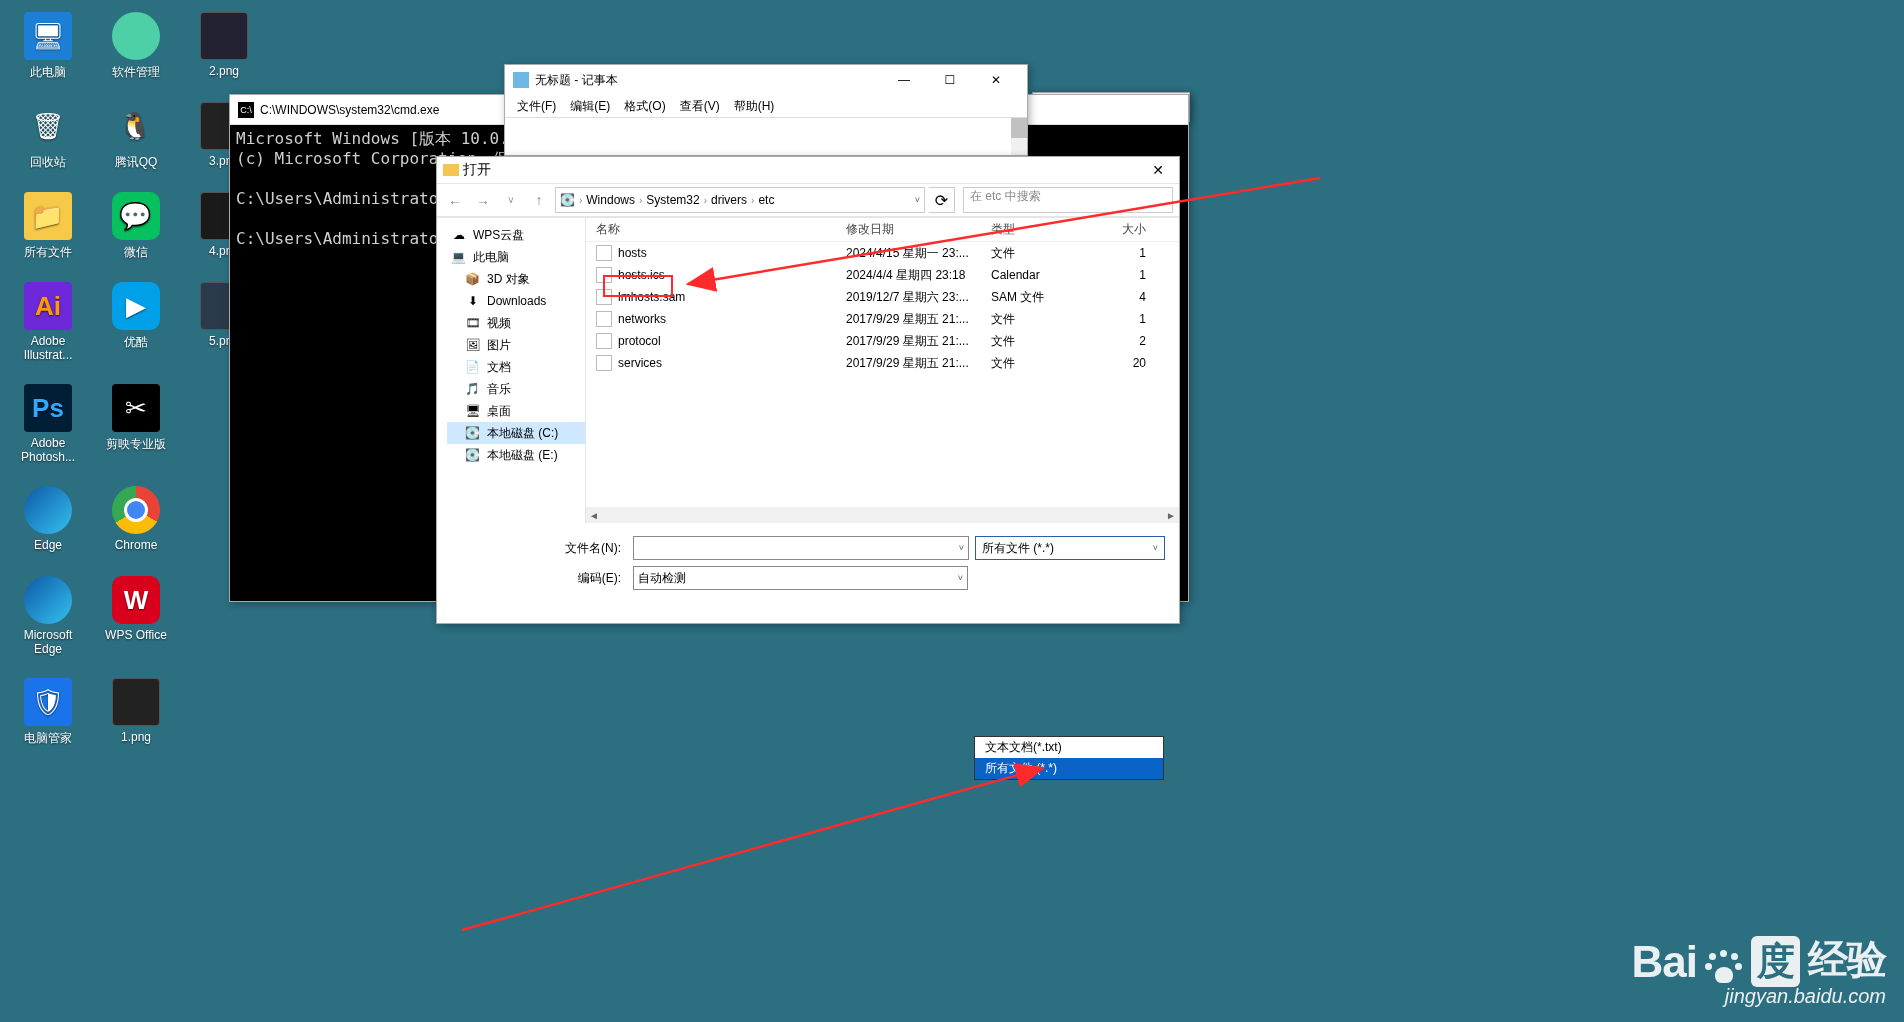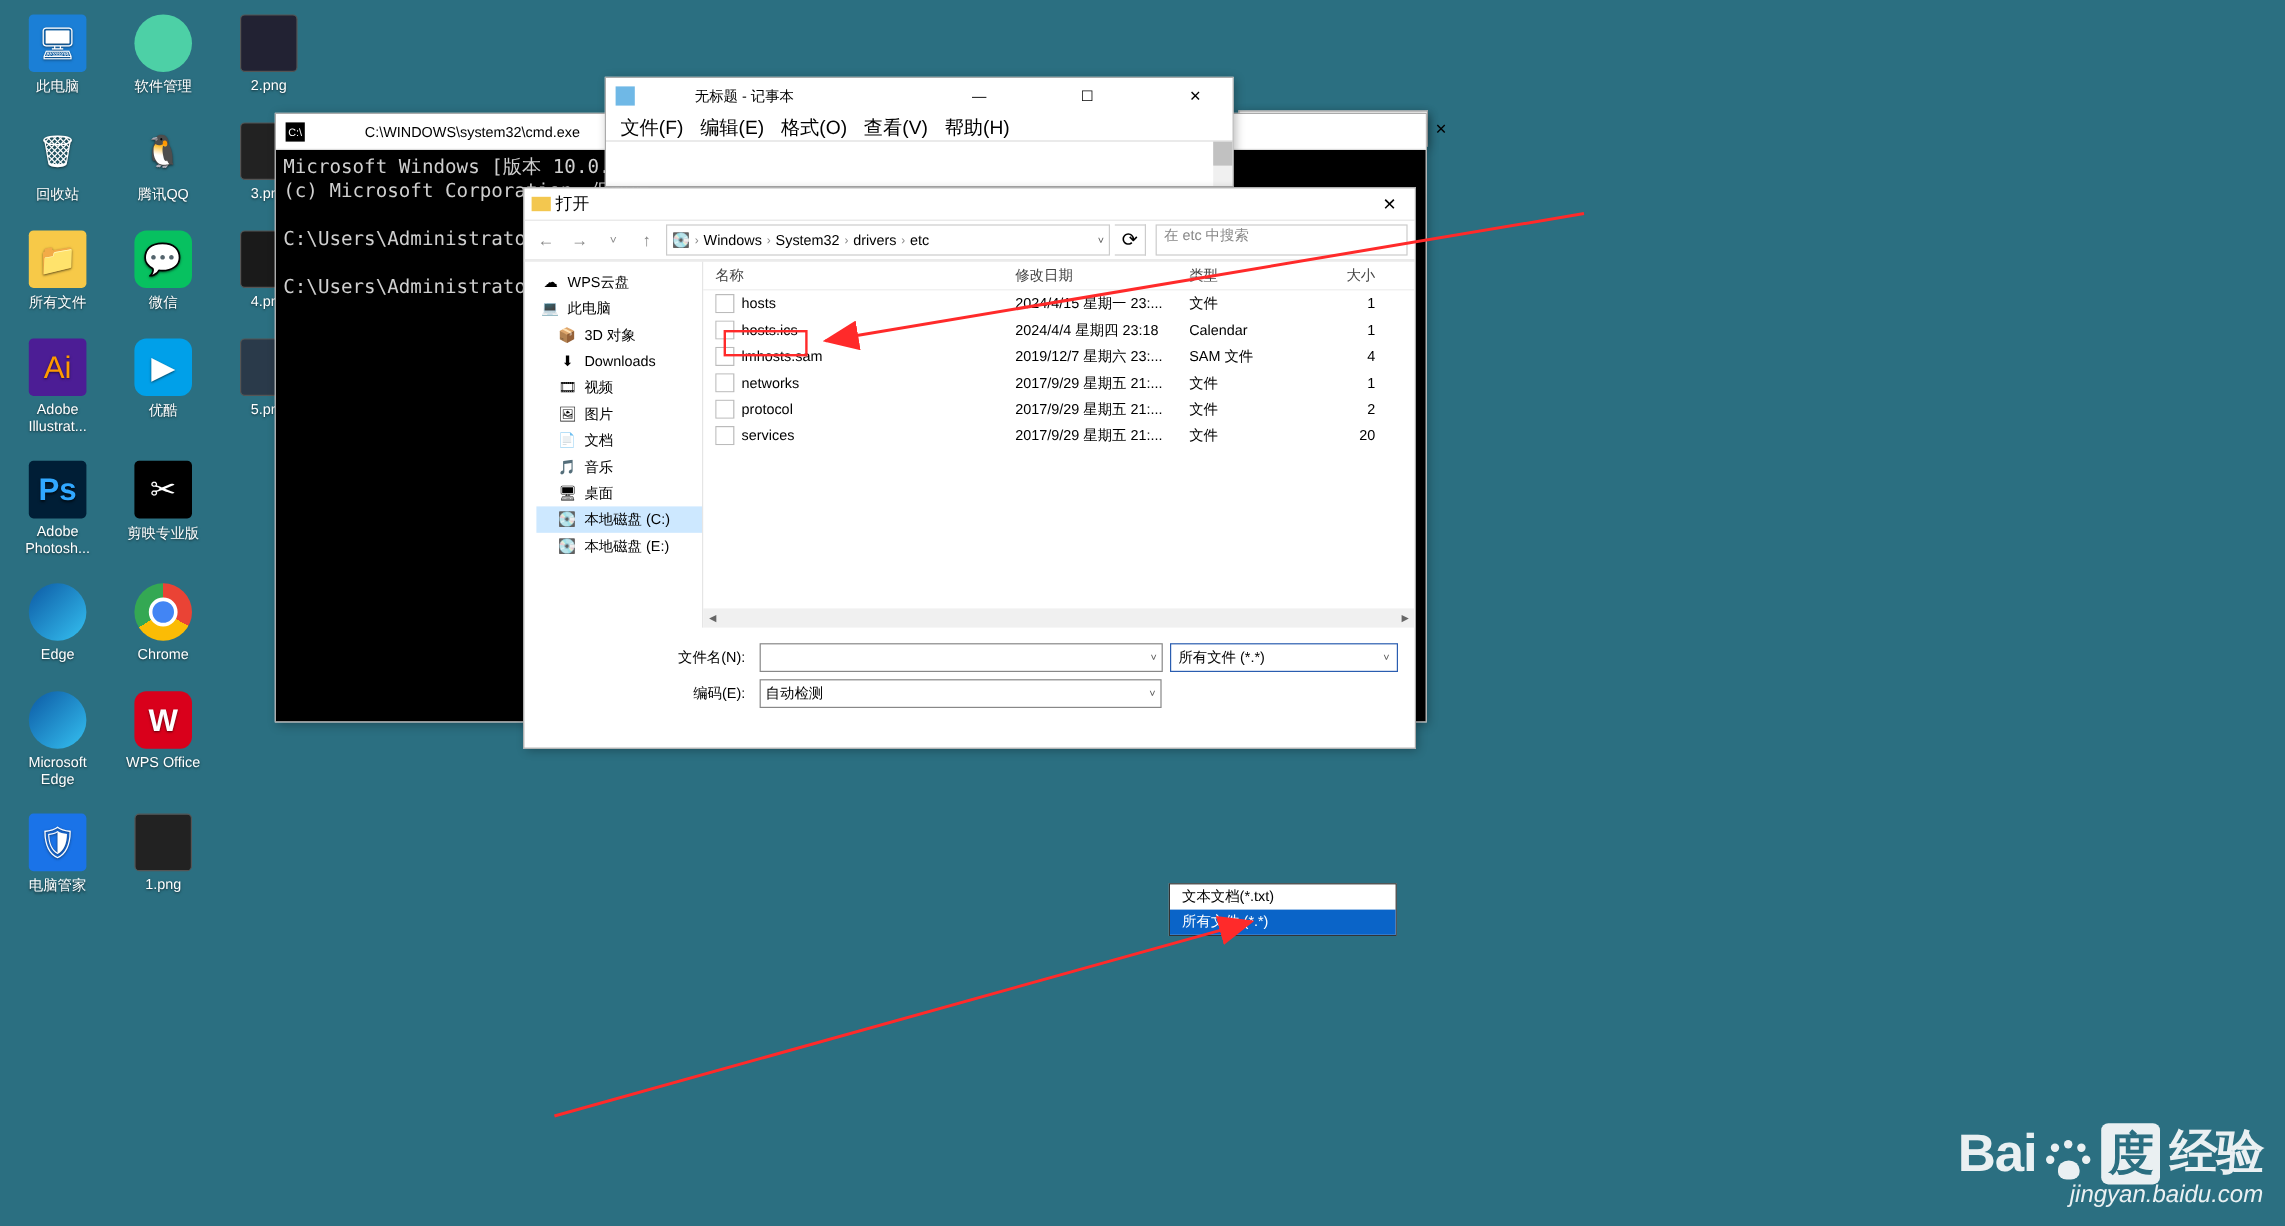--- a/index.html
+++ b/index.html
@@ -5,32 +5,32 @@
   * { box-sizing: border-box; font-family: "Microsoft YaHei", "Segoe UI", sans-serif; }
   body { margin:0; width:1904px; height:1022px; background:#2b6f81; position:relative; overflow:hidden; }
 
   
   .desktop { position:absolute; top:0; left:0; width:100%; height:100%; }
   .d-icon { position:absolute; width:72px; text-align:center; color:#fff; font-size:12px; text-shadow:0 1px 2px rgba(0,0,0,.6);}
   .d-icon .glyph { width:48px; height:48px; margin:0 auto 4px; border-radius:4px; display:flex; align-items:center; justify-content:center; font-size:26px; }
 
   
   .win { position:absolute; background:#fff; border:1px solid #aaa; box-shadow:2px 2px 8px rgba(0,0,0,.3);}
-  .titlebar { height:30px; display:flex; align-items:center; padding:0 8px; font-size:12px;gap:44px; }
+  .titlebar { height:30px; display:flex; align-items:center; padding:0 8px; font-size:12px; }
   .titlebar .t-icon { width:16px; height:16px; margin-right:6px; }
   .titlebar .spacer { flex:1; }
   .titlebar .wbtn { width:46px; height:30px; display:flex; align-items:center; justify-content:center; cursor:pointer;}
 
   
   .cmd-body { background:#000; color:#cfcfcf; font-family:"Consolas","NSimSun",monospace; font-size:16px; padding:4px 6px; line-height:20px; white-space:pre; height:calc(100% - 30px); }
   .cmd-title { background:#fff; border-bottom:1px solid #ddd;}
 
   
   .notepad-title { background:#fff; }
-  .menubar { height:22px; display:flex; gap:6px; padding:0 8px; font-size:16px; align-items:flex-start; background:#fff;}
+  .menubar { height:22px; display:flex; gap:6px; padding:0 8px; font-size:12px; align-items:flex-end; background:#fff;}
   .menubar span { padding:2px 4px; }
   .np-body { position:relative; border-top:1px solid #ddd; height:calc(100% - 52px); }
   .np-scroll { position:absolute; right:0; top:0; bottom:0; width:16px; background:#f0f0f0; }
   .np-scroll .thumb{ position:absolute; top:0; width:100%; height:20px; background:#c1c1c1;}
 
   
   .dlg-title { height:26px; display:flex; align-items:center; padding:0 6px; font-size:14px; }
   .dlg-title .close { margin-left:auto; width:30px; text-align:center; cursor:pointer;}
   .navbar { height:34px; display:flex; align-items:center; padding:0 6px; gap:4px; border-top:1px solid #e5e5e5; border-bottom:1px solid #e5e5e5;}
   .navbtn { width:24px; height:24px; display:flex; align-items:center; justify-content:center; color:#888; font-size:14px;}
@@ -87,21 +87,21 @@
   .chev{font-size:9px;color:#555;}
 </style>
 </head>
 <body>
 
 <div class="desktop">
 
   <div class="d-icon" style="top:12px;left:12px"><div class="glyph" style="background:#1b7fd6">🖥</div><span>此电脑</span></div>
   <div class="d-icon" style="top:102px;left:12px"><div class="glyph">🗑</div><span>回收站</span></div>
   <div class="d-icon" style="top:192px;left:12px"><div class="glyph" style="background:#f7c948">📁</div><span>所有文件</span></div>
-  <div class="d-icon" style="top:282px;left:12px"><div class="glyph" style="background:#4c1d95;color:#ff9a00;font-weight:400">Ai</div><span>Adobe Illustrat...</span></div>
+  <div class="d-icon" style="top:282px;left:12px"><div class="glyph" style="background:#6d28d9;color:#ff9a00;font-weight:700">Ai</div><span>Adobe Illustrat...</span></div>
   <div class="d-icon" style="top:384px;left:12px"><div class="glyph" style="background:#001e36;color:#31a8ff;font-weight:700">Ps</div><span>Adobe Photosh...</span></div>
   <div class="d-icon" style="top:486px;left:12px"><div class="glyph" style="background:linear-gradient(135deg,#0c59a4,#35c1f1);border-radius:50%"></div><span>Edge</span></div>
   <div class="d-icon" style="top:576px;left:12px"><div class="glyph" style="background:linear-gradient(135deg,#0c59a4,#35c1f1);border-radius:50%"></div><span>Microsoft Edge</span></div>
   <div class="d-icon" style="top:678px;left:12px"><div class="glyph" style="background:#1a73e8">🛡</div><span>电脑管家</span></div>
 
   <div class="d-icon" style="top:12px;left:100px"><div class="glyph" style="background:#4dd0a6;border-radius:50%"></div><span>软件管理</span></div>
   <div class="d-icon" style="top:102px;left:100px"><div class="glyph">🐧</div><span>腾讯QQ</span></div>
   <div class="d-icon" style="top:192px;left:100px"><div class="glyph" style="background:#07c160;border-radius:10px;color:#fff">💬</div><span>微信</span></div>
   <div class="d-icon" style="top:282px;left:100px"><div class="glyph" style="background:#00a0e9;border-radius:10px;color:#fff">▶</div><span>优酷</span></div>
   <div class="d-icon" style="top:384px;left:100px"><div class="glyph" style="background:#000;color:#fff">✂</div><span>剪映专业版</span></div>

